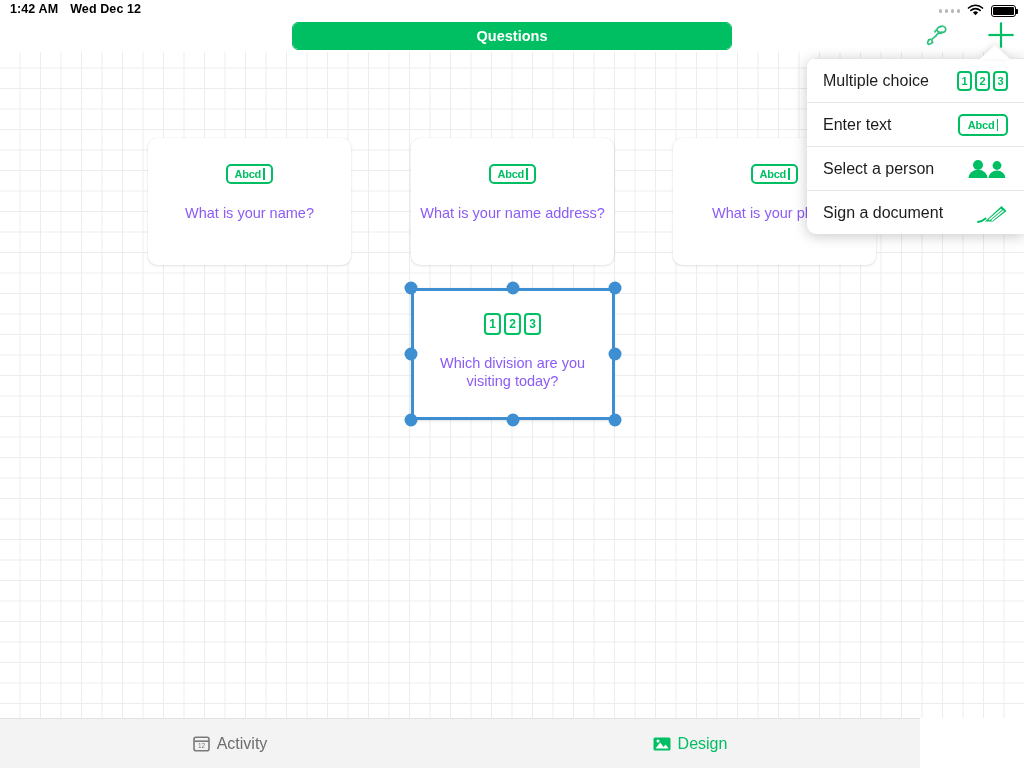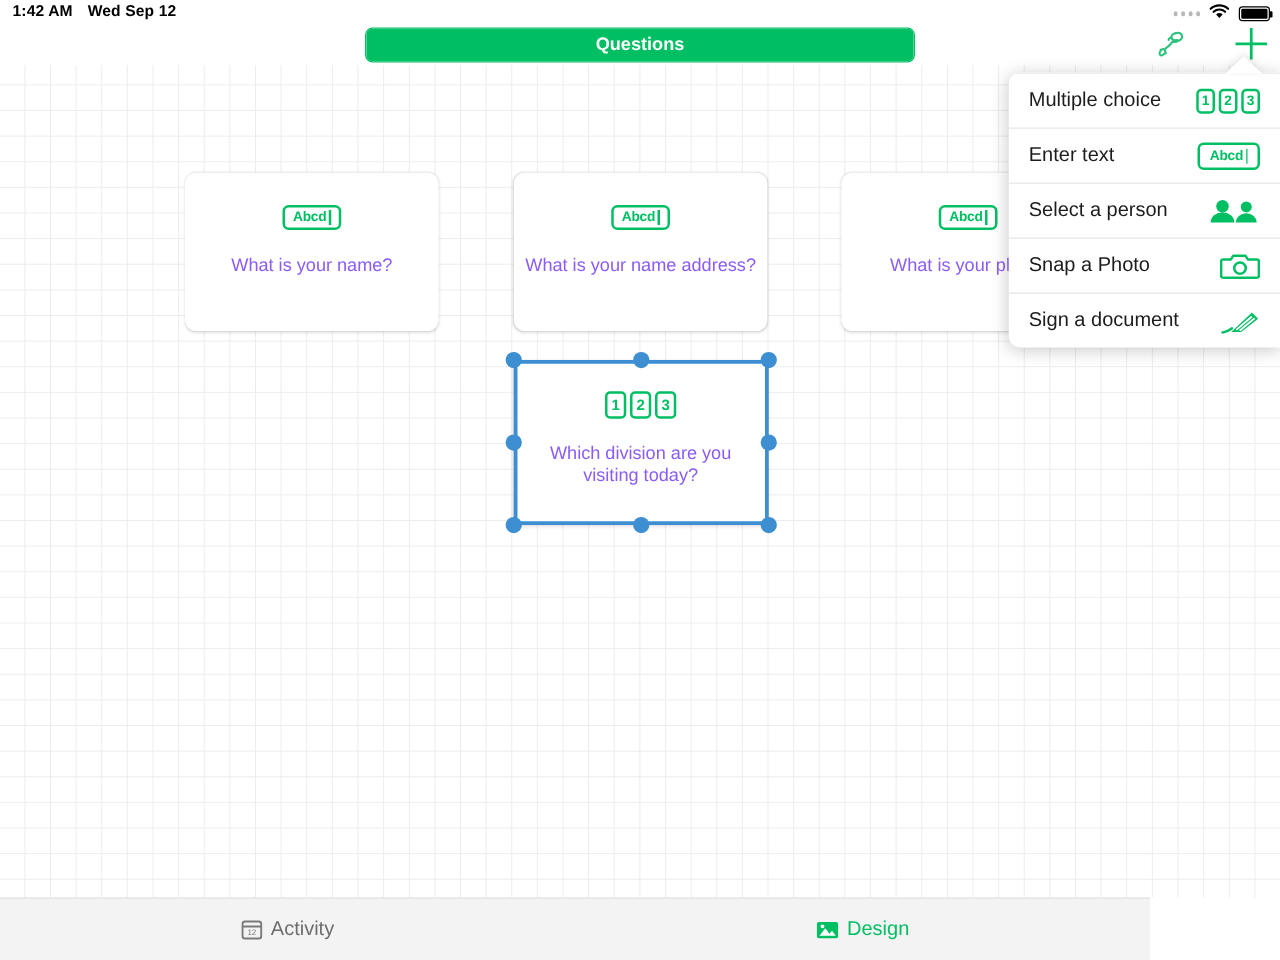--- a/index.html
+++ b/index.html
@@ -321,21 +321,21 @@
   .tab .tab-icon { display: flex; align-items: center; }
 </style>
 </head>
 <body>
 
 <div id="app">
 
   <div class="statusbar">
     <div class="status-left">
       <span>1:42 AM</span>
-      <span>Wed Sep 12</span>
+      <span>Wed Dec 12</span>
     </div>
     <div class="status-right">
       <span class="sig-dots">
         <i></i>
           <i></i>
           <i></i>
           <i></i>
       </span>
       <span>
         <svg width="17" height="12" viewBox="0 0 17 12">
@@ -469,29 +469,20 @@
       <span class="row-icon">
         <svg width="42" height="20" viewBox="0 0 42 20">
           <circle cx="12" cy="6" r="5" fill="#00bf63"></circle>
           <path d="M2.5 19 a9.5 8.2 0 0 1 19 0 Z" fill="#00bf63"></path>
           <circle cx="31" cy="6.5" r="4.4" fill="#00bf63"></circle>
           <path d="M22.6 19 a8.4 7.4 0 0 1 16.8 0 Z" fill="#00bf63"></path>
         </svg>
       </span>
     </div>
 
-    <div class="popover-row">
-      <span class="row-label">Snap a Photo</span>
-      <span class="row-icon">
-        <svg width="32" height="24" viewBox="0 0 32 24">
-          <path d="M2.5 6.5 h6.2 l2.0 -3.0 h9.6 l2.0 3.0 h7.2 a1.6 1.6 0 0 1 1.6 1.6 v11.4 a1.6 1.6 0 0 1 -1.6 1.6 h-27 a1.6 1.6 0 0 1 -1.6 -1.6 v-11.4 a1.6 1.6 0 0 1 1.6 -1.6 z" fill="none" stroke="#00bf63" stroke-width="2" stroke-linejoin="round"></path>
-          <circle cx="16" cy="13.5" r="4.6" fill="none" stroke="#00bf63" stroke-width="2"></circle>
-        </svg>
-      </span>
-    </div>
 
     <div class="popover-row">
       <span class="row-label">Sign a document</span>
       <span class="row-icon">
         <svg width="32" height="22" viewBox="0 0 32 22">
           <path d="M25.5 4.0 L30.5 9.0 L17.0 19.5 L9.0 19.5 Z" fill="#00bf63"></path>
           <g stroke="#ffffff" stroke-width="1.5" stroke-linecap="round">
             <line x1="13.5" y1="17.5" x2="25.0" y2="7.6"></line>
             <line x1="16.2" y1="18.2" x2="27.2" y2="9.0"></line>
           </g>

